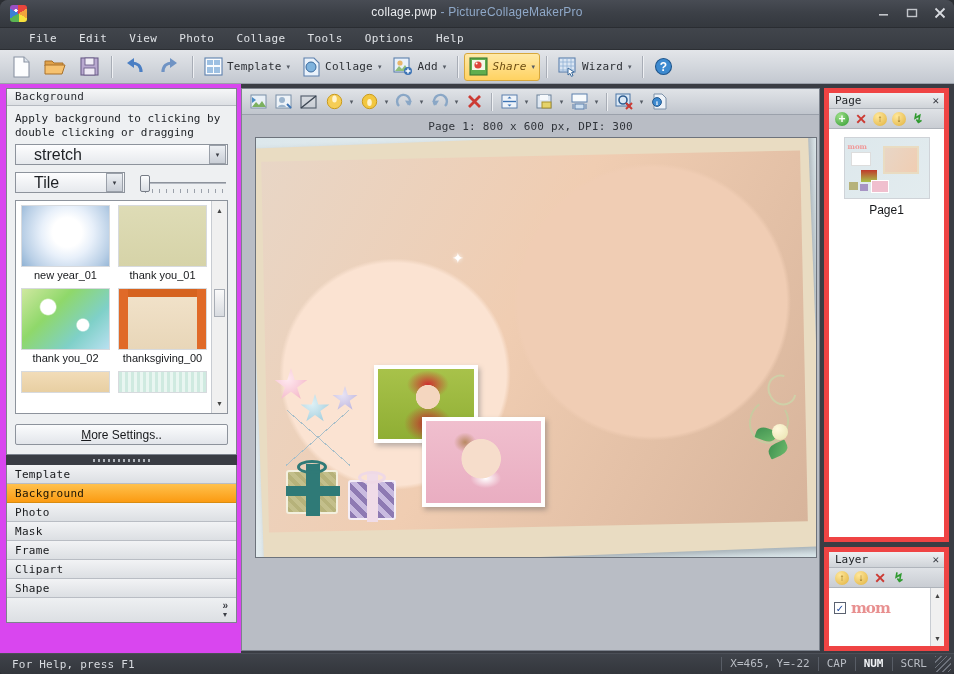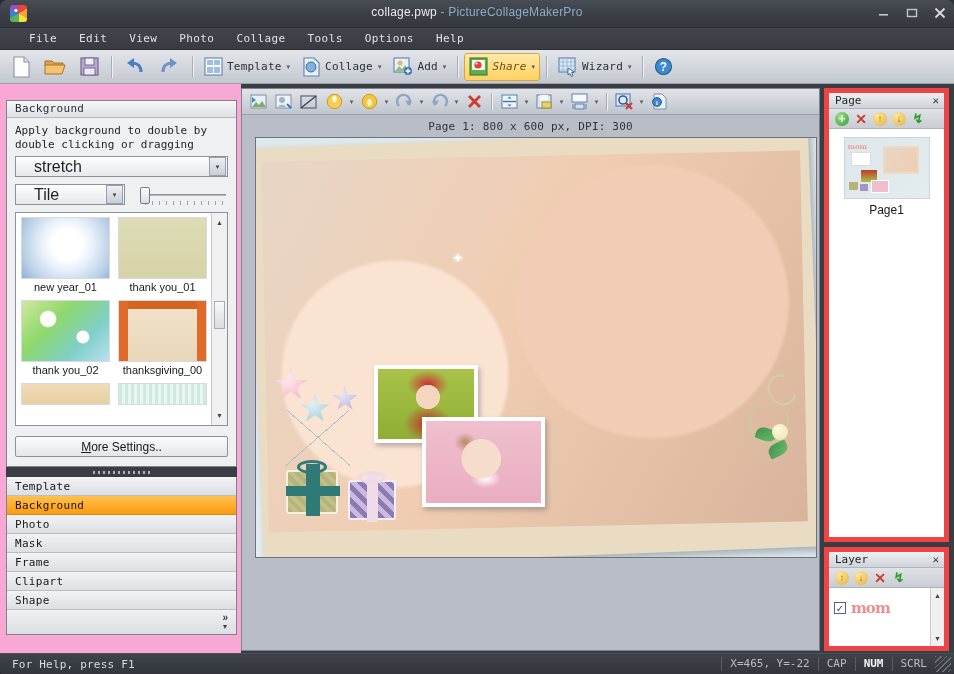--- a/index.html
+++ b/index.html
@@ -41,21 +41,21 @@
   .tb-caret{font-size:7px;color:#555b64;margin-left:1px;}
   .tb-sep{width:1px;height:22px;background:#a8adb6;margin:0 4px;
     box-shadow:1px 0 0 #eef0f3;}
   .share-btn{background:linear-gradient(180deg,#ffe9a8,#ffd261);border:1px solid #d7a73c;border-radius:3px;}
   .share-btn .tb-label{color:#6a4b12;font-style:italic;}
 
   
   .body{position:absolute;left:0;top:84px;right:0;bottom:21px;display:flex;}
 
   
-  .left{width:241px;flex:0 0 241px;background:#f9a8d4;padding:16px 4px 2px 6px;display:flex;flex-direction:column;}
+  .left{width:241px;flex:0 0 241px;background:#d946ef;padding:4px 4px 2px 6px;display:flex;flex-direction:column;}
   .panel-box{background:#eef0f2;border:1px solid #7d838d;display:flex;flex-direction:column;}
   .panel-head{height:17px;background:linear-gradient(180deg,#f6f7f8,#dde0e4);
     border-bottom:1px solid #b6bac1;font-family:"DejaVu Sans Mono",monospace;
     font-size:11px;color:#2b2e33;padding:1px 0 0 8px;letter-spacing:.3px;}
   .hint{font-family:"DejaVu Sans Mono",monospace;font-size:11px;color:#1d2024;
     line-height:14px;padding:6px 8px 4px 8px;}
 
   .combo{position:relative;height:21px;margin:0 8px 0 8px;background:linear-gradient(180deg,#fdfdfe,#e6e9ed);
     border:1px solid #8d939c;display:flex;align-items:center;}
   .combo .val{font-size:16px;color:#1d2024;padding-left:6px;flex:1;margin-left:12px;}
@@ -385,21 +385,21 @@
         </svg>
     </div>
   </div>
 
   <div class="body">
 
     <div class="left">
       <div class="panel-box">
         <div class="panel-head">Background</div>
         <div class="hint">
-          <div>Apply background to double by</div>
+          <div>Apply background to clicking by</div>
           <div>double clicking or dragging</div>
         </div>
 
         <div class="combo">
           <div class="val">stretch</div>
           <div class="arrow">▾</div>
         </div>
 
         <div class="row2">
           <div class="combo small">

